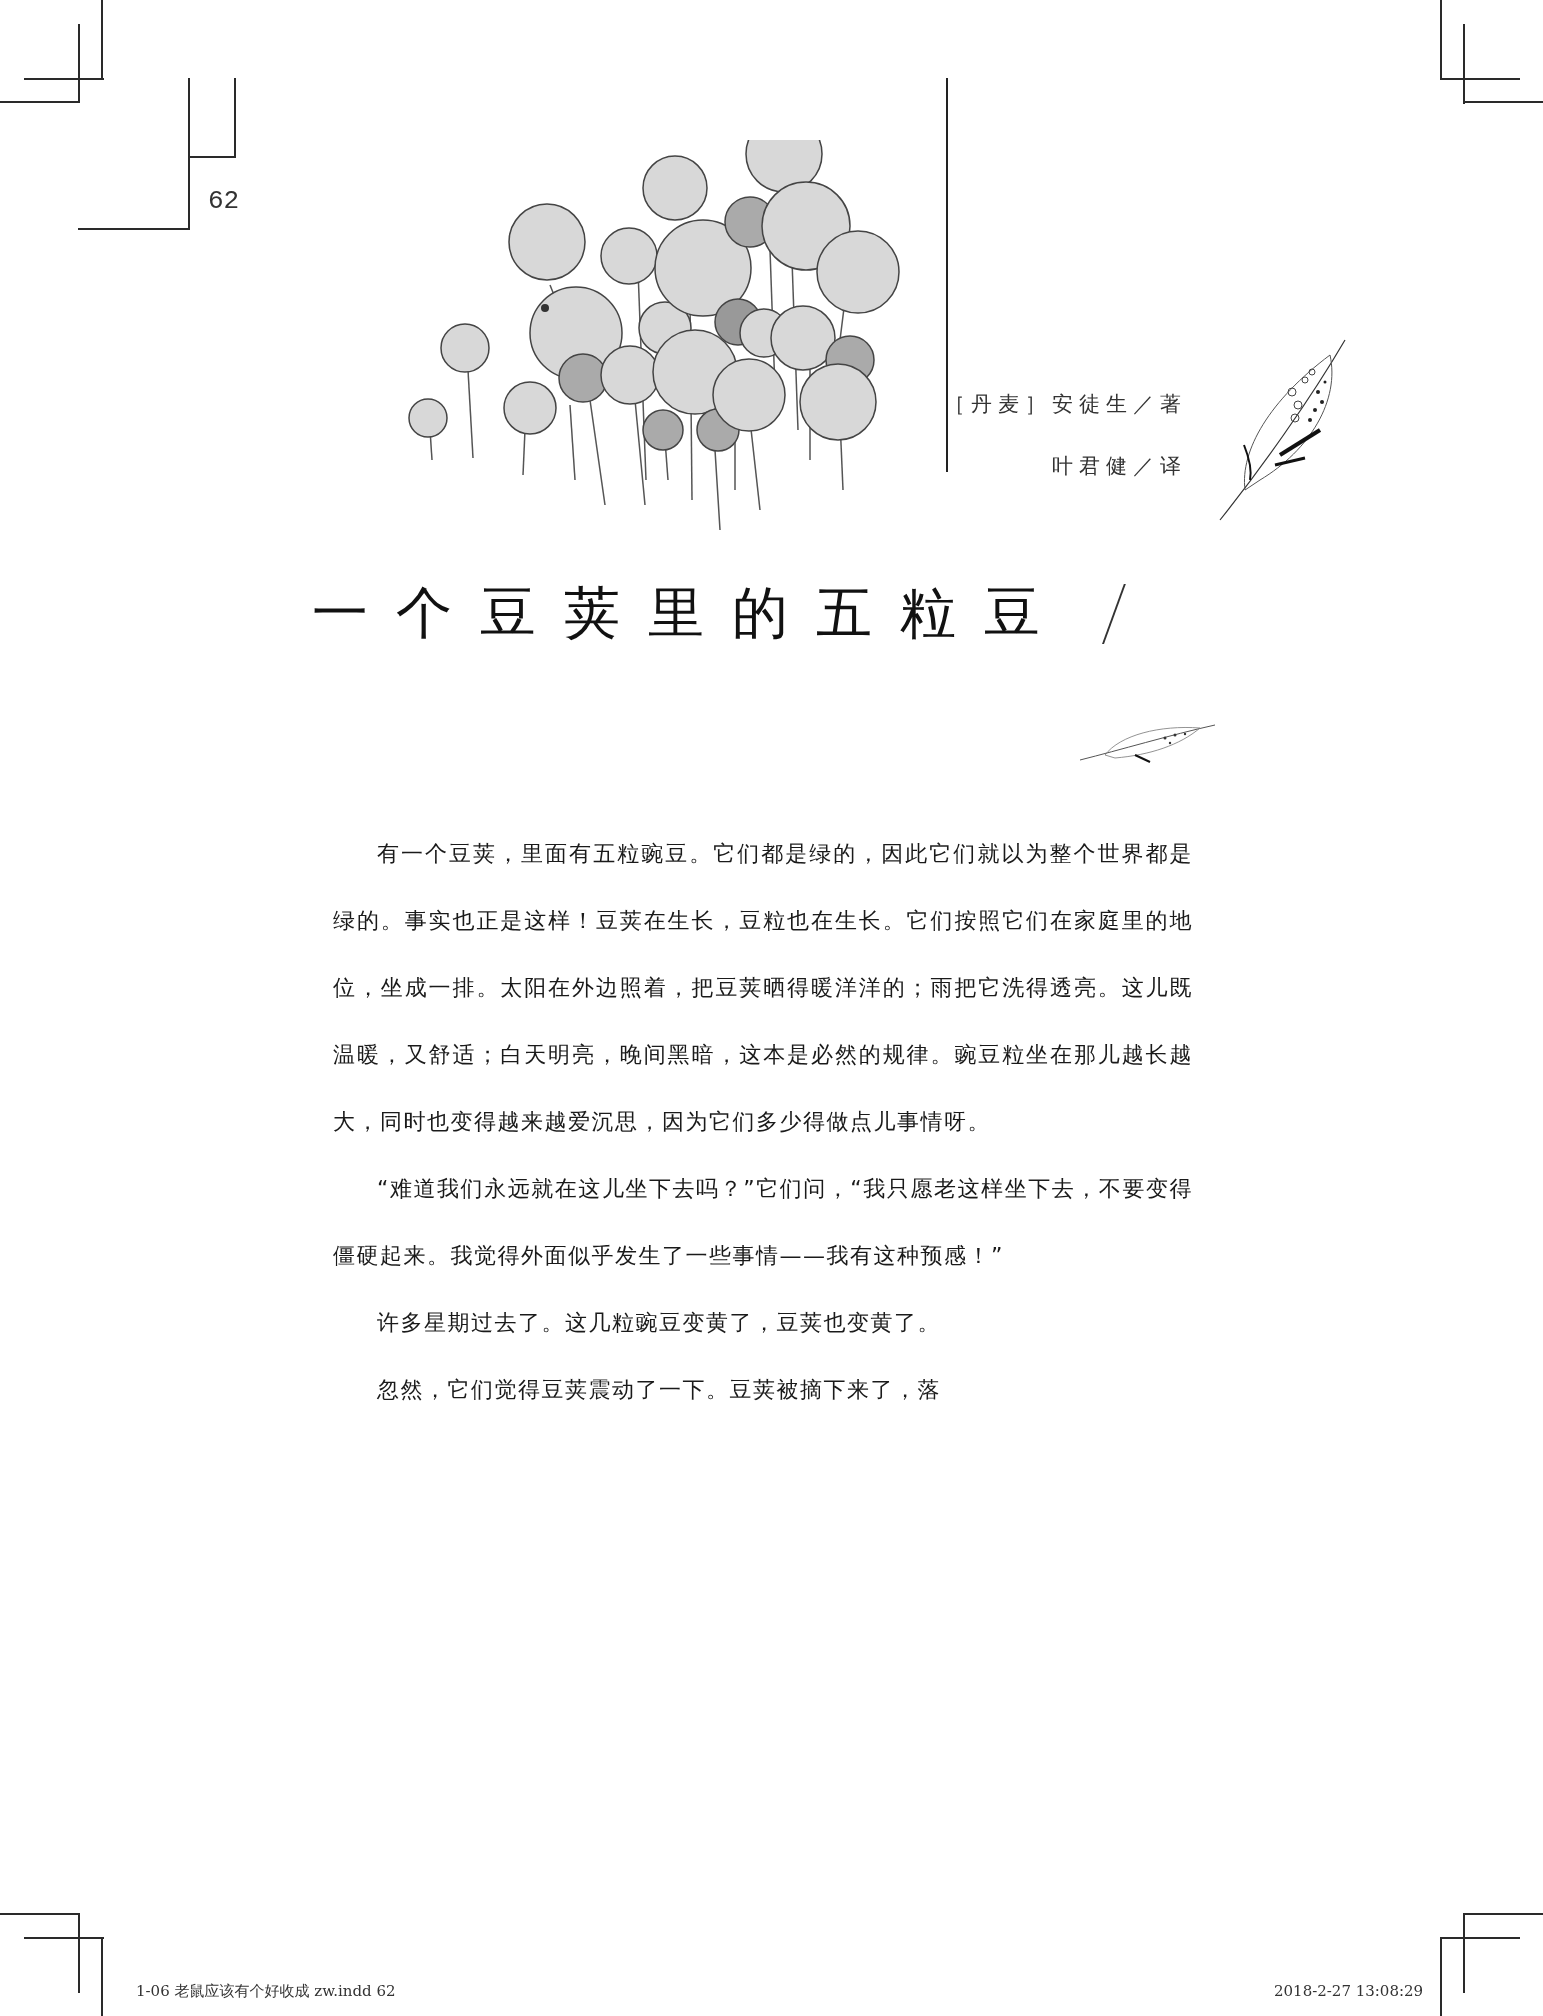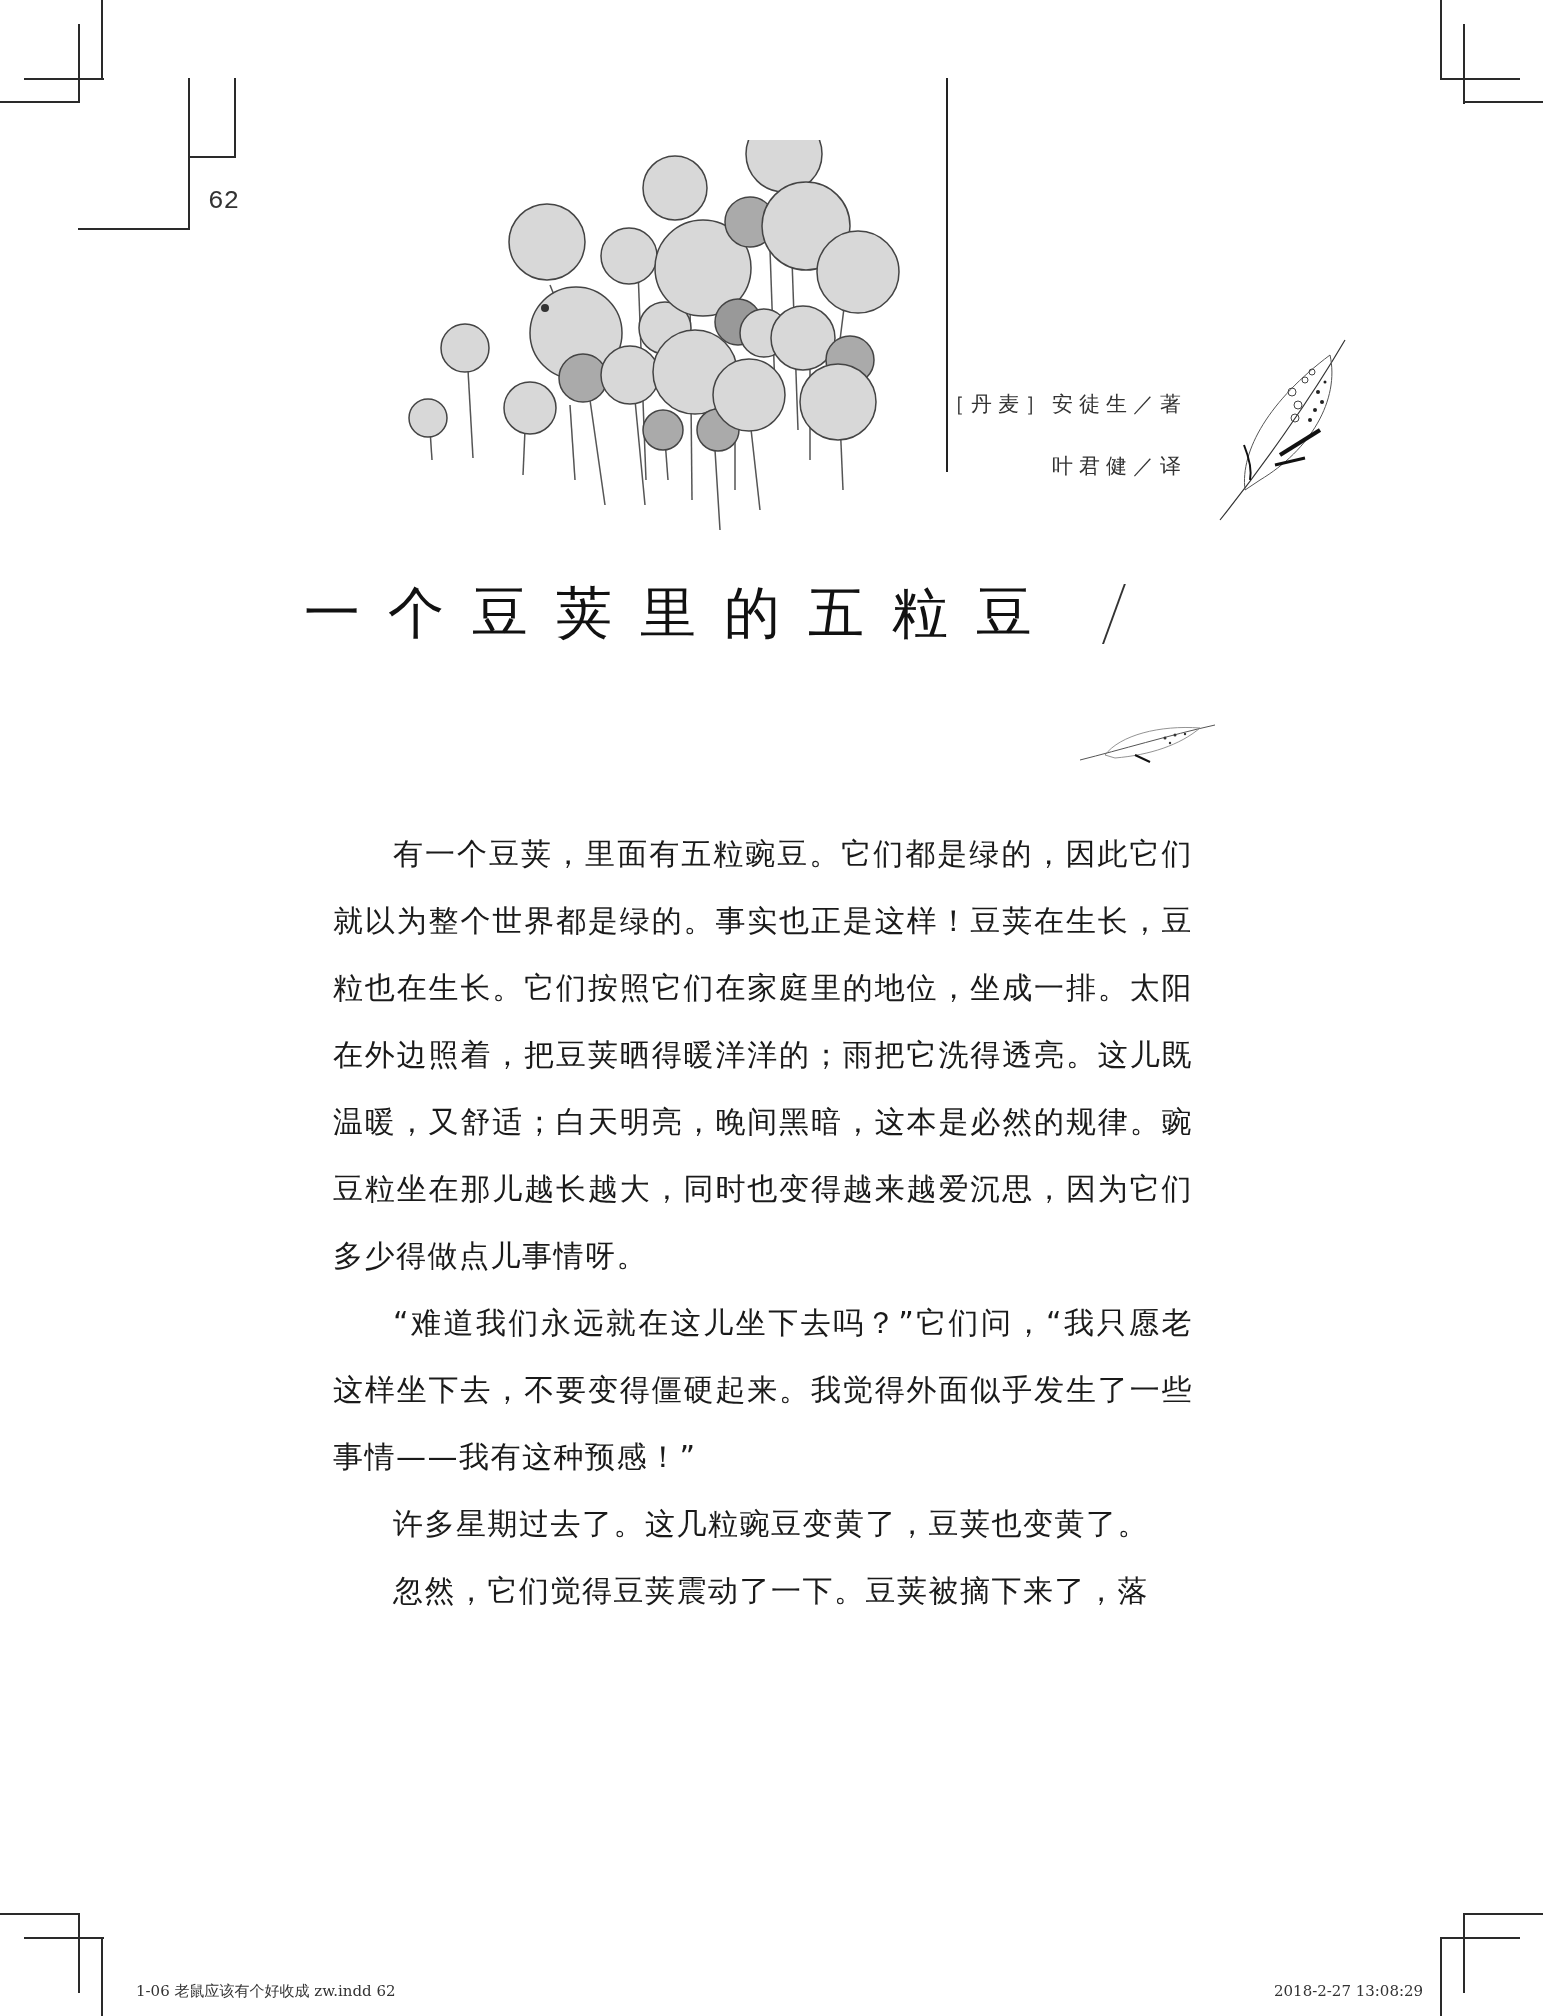--- a/index.html
+++ b/index.html
@@ -20,30 +20,30 @@
     .illustration { position: absolute; left: 390px; top: 140px; width: 560px; height: 400px; }
 
     .credits { position: absolute; right: 356px; text-align: right; font-size: 21px; letter-spacing: 6px; color: #333; }
     .credit-author { top: 390px; }
     .credit-translator { top: 452px; }
 
     .feather-large { position: absolute; left: 1200px; top: 330px; width: 160px; height: 200px; }
     .feather-small { position: absolute; left: 1070px; top: 710px; width: 150px; height: 60px; }
 
     .title {
-      position: absolute; left: 304px; top: 576px;
+      position: absolute; left: 312px; top: 576px;
       font-size: 56px; letter-spacing: 28px; color: #111; font-weight: 400;
       white-space: nowrap;
       text-align: right;
     }
     .title-slash { position: absolute; left: 1102px; top: 584px; width: 2px; height: 60px; background: #333; transform: skewX(-20deg); transform-origin: bottom left; }
 
     .body-text {
       position: absolute; left: 333px; top: 820px; width: 860px;
-      font-size: 30px; line-height: 67px; color: #1a1a1a;
+      font-size: 22px; line-height: 67px; color: #1a1a1a;
       letter-spacing: 1.5px;
     }
     .body-text p { margin: 0; text-indent: 2em; text-align: justify; text-align-last: left; }
 
     .footer-file {
       position: absolute; left: 136px; top: 1982px;
       font-family: "DejaVu Serif", serif; font-size: 15px; color: #333;
     }
     .footer-date {
       position: absolute; left: 1274px; top: 1982px;

